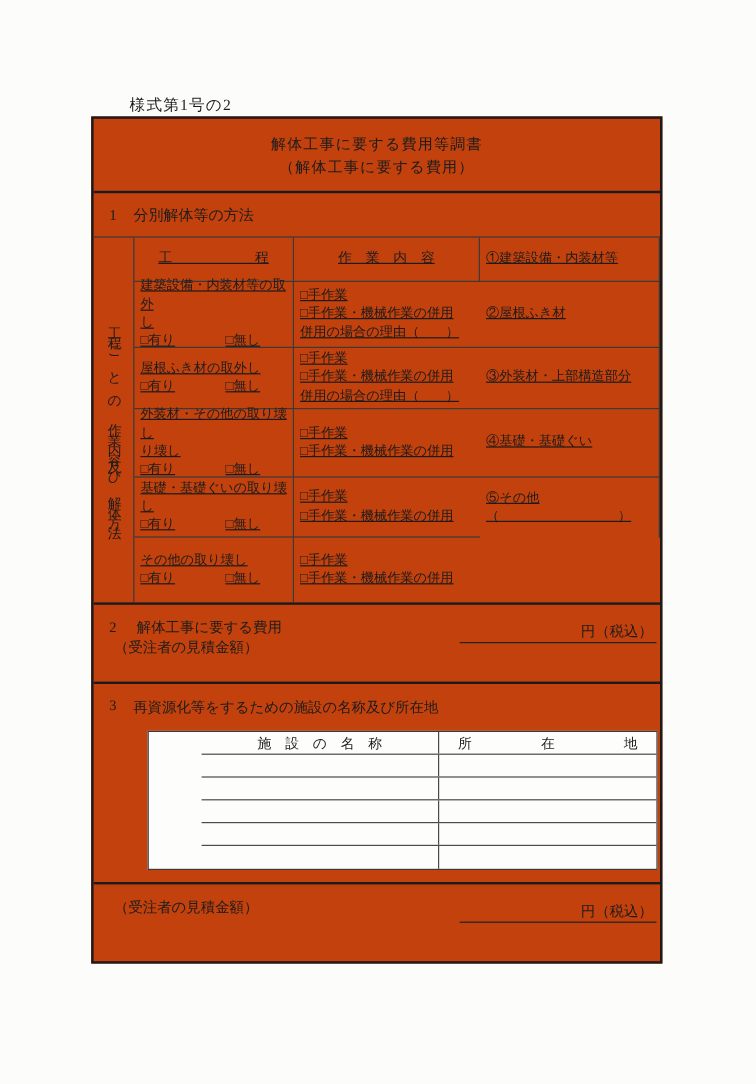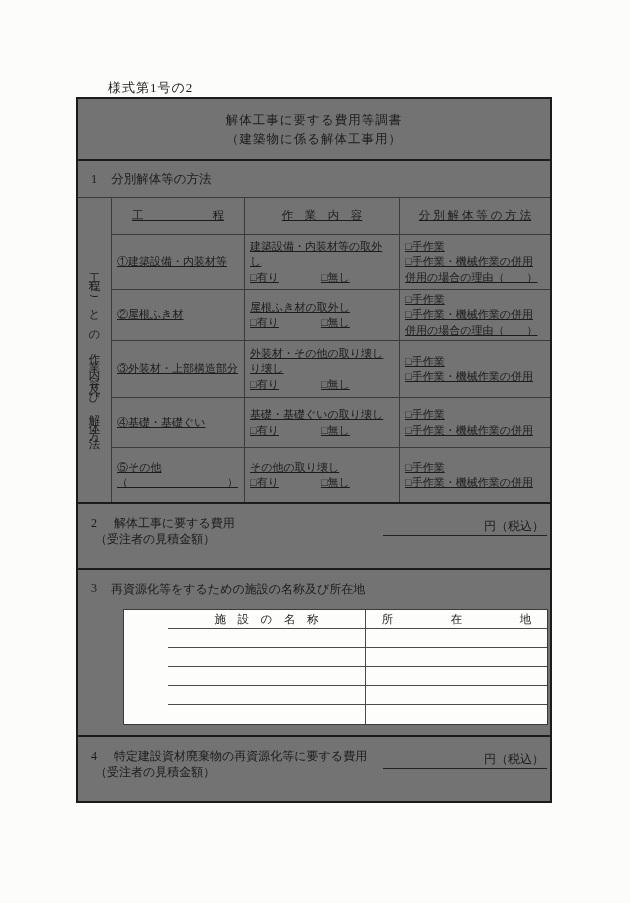--- a/index.html
+++ b/index.html
@@ -12,21 +12,21 @@
     overflow: hidden;
   }
   .form-label {
     position: absolute; left: 64px; top: 79px;
     font-size: 13px; letter-spacing: 1px; margin-left: 44px;
   }
   .outer-box {
     position: absolute; left: 76px; top: 97px;
     width: 476px; height: 706px;
     border: 2px solid #1b1b1b;
-    background: #737373;
+    background: #c2410c;
     display: flex; flex-direction: column; justify-content: center;
   }
   
   .title-block {
     height: 62px; border-bottom: 2px solid #1b1b1b;
     text-align: center; padding-top: 12px;
     font-size: 12.5px; line-height: 19px; letter-spacing: 1px;
   }
   
   .s1-head {
@@ -93,37 +93,36 @@
 </style>
 </head>
 <body>
 
 <div class="form-label">様式第1号の2</div>
 
 <div class="outer-box">
 
   <div class="title-block">
     <div>解体工事に要する費用等調書</div>
-    <div>（建築物に係る解体工事用）</div>
+    <div>（解体工事に要する費用）</div>
   </div>
 
   <div class="s1-head">
     <span class="sec-num">1</span>
     <span class="sec-title">分別解体等の方法</span>
   </div>
 
   <div class="s1-table">
     <div class="side-col">
       <span class="vtext">工程ごとの作業内容及び解体方法</span>
     </div>
     <div class="main-grid">
 
       <div class="cell hc">工　　　　　　程</div>
       <div class="cell hc">作　業　内　容</div>
-      <div class="cell hc clast">分 別 解 体 等 の 方 法</div>
 
       <div class="cell">
         <div>①建築設備・内装材等</div>
         <div></div>
       </div>
       <div class="cell">
         <div>建築設備・内装材等の取外</div>
         <div>し</div>
         <div class="opt-line">
           <span class="opt">□有り</span>
@@ -253,24 +252,20 @@
       </div>
       <div class="fac-row">
         <div class="fac-c1"></div>
         <div class="fac-c2"></div>
       </div>
     </div>
   </div>
 
   <div class="amt-sec">
     <div class="amt-lines">
-      <div>
-        <span class="sec-num">4</span>
-        <span class="sec-title">特定建設資材廃棄物の再資源化等に要する費用</span>
-      </div>
       <div class="amt-note">（受注者の見積金額）</div>
     </div>
     <div class="amt-field">
       <span></span>
       <span>円（税込）</span>
     </div>
   </div>
 
 </div>
 

